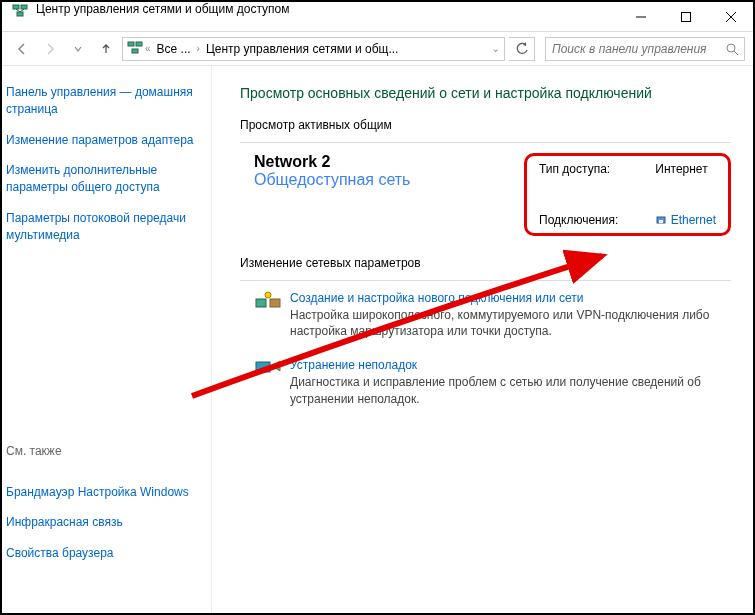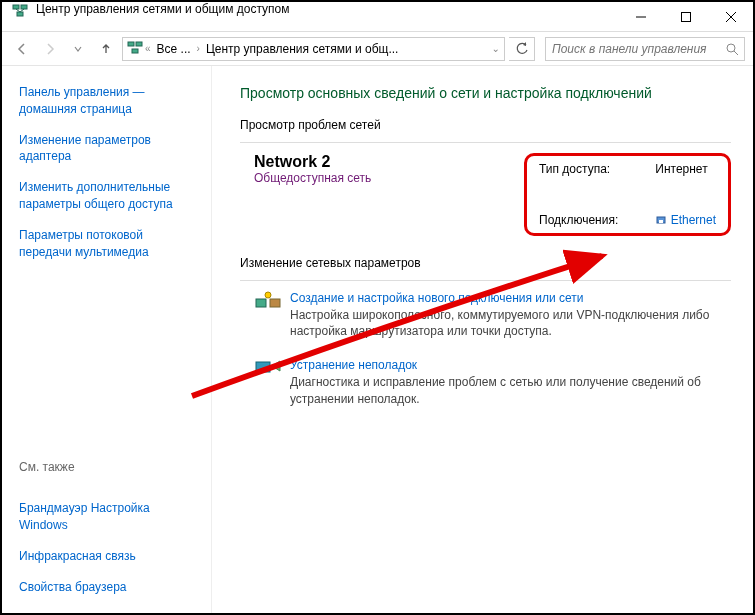--- a/index.html
+++ b/index.html
@@ -11,31 +11,31 @@
 .winbtn { width: 45px; height: 29px; display: flex; align-items: center; justify-content: center; color: #000; }
 .navbar { height: 34px; display: flex; align-items: center; padding: 0 8px; gap: 4px; border-bottom: 1px solid #e5e5e5; }
 .navarrow { width: 24px; height: 24px; display: flex; align-items: center; justify-content: center; color: #888; }
 .breadcrumb-box { flex: 1; height: 24px; border: 1px solid #ccc; display: flex; align-items: center; padding: 0 4px; gap: 2px; font-size: 12px; }
 .breadcrumb-box .sep { color: #888; font-size: 10px; }
 .breadcrumb-box .crumb { padding: 0 4px; }
 .refresh { width: 26px; height: 24px; border: 1px solid #ccc; border-left: none; display: flex; align-items: center; justify-content: center; color: #555; }
 .searchbox { width: 200px; height: 24px; border: 1px solid #ccc; display: flex; align-items: center; padding: 0 6px; margin-left: 6px; }
 .searchbox input { border: none; outline: none; width: 100%; font-size: 12px; font-style: italic; color: #4c1d95; }
 .content { display: flex; height: calc(100% - 64px); }
-.sidebar { width: 210px; padding: 18px 17px; border-right: 1px solid #eee; }
+.sidebar { width: 210px; padding: 18px 4px; border-right: 1px solid #eee; }
 .sidebar a { display: block; color: #0066cc; text-decoration: none; margin-bottom: 14px; line-height: 1.4; font-size: 12px; }
 .sidebar .section-label { color: #666; font-size: 12px; margin-top: 200px; margin-bottom: 26px; }
 .main { flex: 1; padding: 18px 22px 18px 28px; position: relative; }
 .main h1 { color: #005a2b; font-size: 14px; font-weight: normal; margin-bottom: 14px; line-height: 1.4; }
 .section-title { color: #000; font-size: 12px; margin-bottom: 10px; }
 .divider-line { border: none; border-top: 1px solid #ddd; margin-bottom: 8px; }
 .network-row { display: flex; margin: 10px 0 20px 14px; }
 .network-info { flex: 1; }
 .network-name { font-weight: bold; font-size: 16px; }
-.network-sub { color: #701a75; font-size: 12px; }
+.network-sub { color: #3b82f6; font-size: 16px; }
 .network-details { display: grid; grid-template-columns: auto auto; column-gap: 10px; row-gap: 2px; font-size: 12px; gap: 37px; }
 .network-details .lbl { text-align: left; }
 .network-details .val { color: #000; }
 .network-details a { color: #0066cc; text-decoration: none; }
 .ethernet-box { border: 3px solid #e20000; border-radius: 10px; padding: 6px 12px; display: inline-block; }
 .task-item { display: flex; margin: 10px 0 18px 14px; }
 .task-icon { width: 28px; height: 20px; margin-right: 8px; flex-shrink: 0; }
 .task-text a { color: #0066cc; text-decoration: none; font-size: 12px; }
 .task-text .desc { color: #444; font-size: 12px; margin-top: 2px; line-height: 1.4; }
 .arrow-overlay { position: absolute; pointer-events: none; left: -40px; top: 100px; }
@@ -132,21 +132,21 @@
     <a href="#">Параметры потоковой передачи мультимедиа</a>
     <div class="section-label">См. также</div>
     <a href="#">Брандмауэр Настройка Windows</a>
     <a href="#">Инфракрасная связь</a>
     <a href="#">Свойства браузера</a>
   </div>
 
   <div class="main">
     <h1>Просмотр основных сведений о сети и настройка подключений</h1>
 
-    <div class="section-title">Просмотр проблем сетей</div>
+    <div class="section-title">Просмотр активных общим</div>
     <hr class="divider-line">
 
     <div class="network-row">
       <div class="network-info">
         <div class="network-name">Network 2</div>
         <div class="network-sub">Общедоступная сеть</div>
       </div>
       <div class="ethernet-box">
         <div class="network-details">
           <span class="lbl">Тип доступа:</span>

